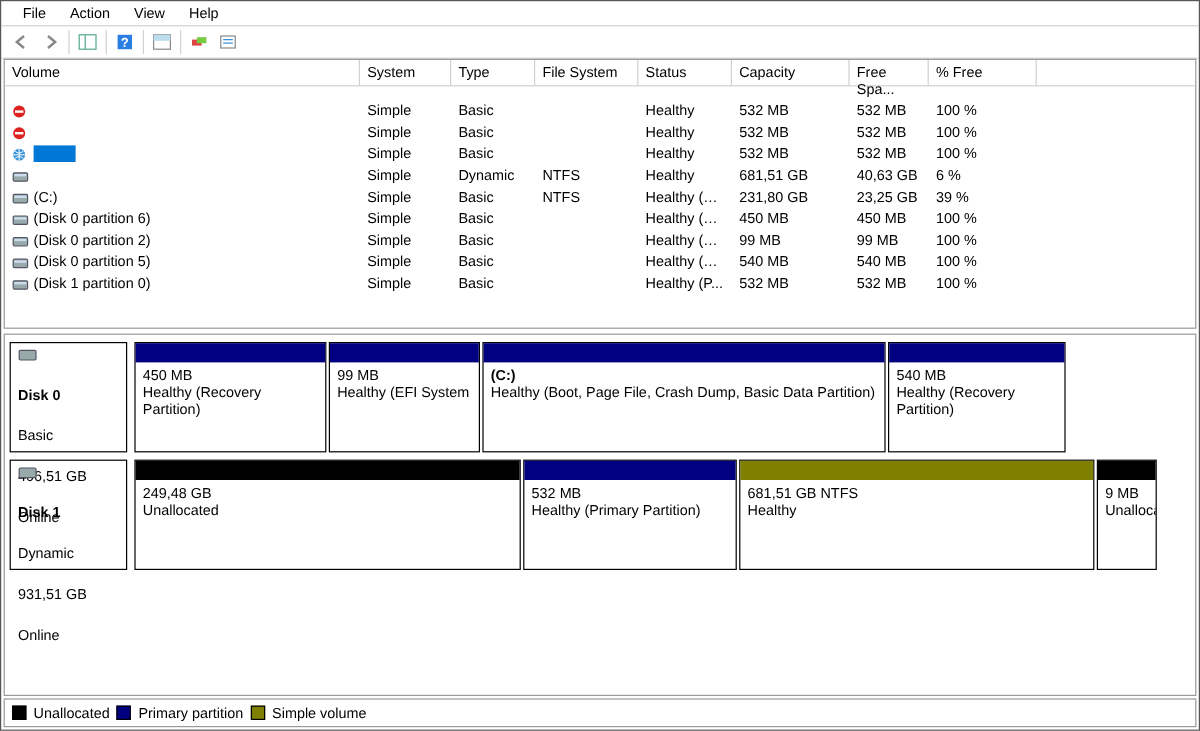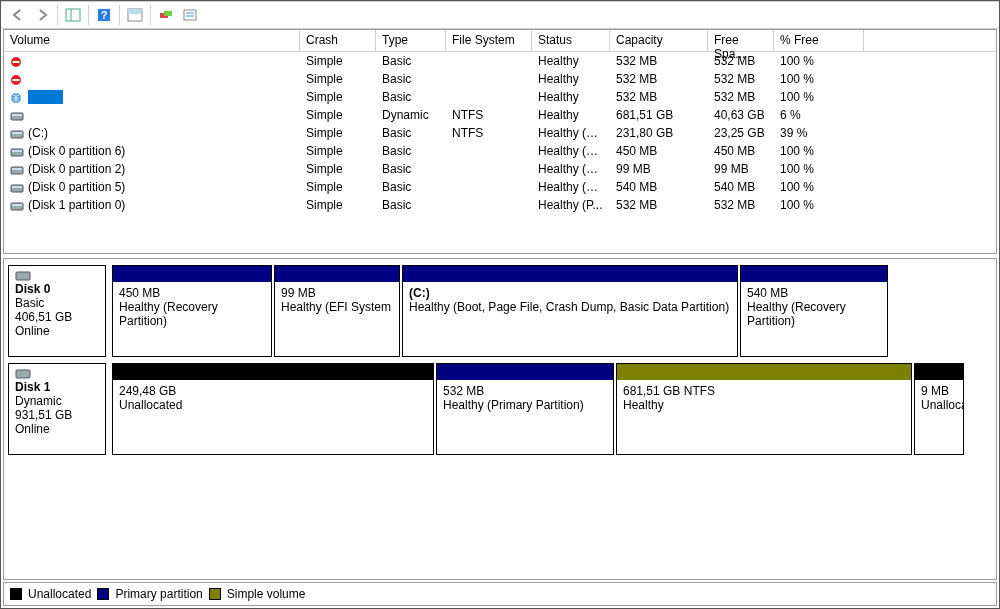--- a/index.html
+++ b/index.html
@@ -18,29 +18,29 @@
 
 .toolbar { height: 28px; border-top: 1px solid #d0d0d0; border-bottom: 1px solid #d0d0d0; display: flex; align-items: center; padding: 0 6px; gap: 2px; }
 .toolbar .tb-btn { width: 22px; height: 22px; display:flex; align-items:center; justify-content:center; border:1px solid transparent;}
 .toolbar .sep { width: 1px; height: 20px; background:#d0d0d0; margin: 0 2px;}
 
 .content { flex:1; display:flex; flex-direction:column; min-height:0;}
 
 .list-pane { border:1px solid #999; margin:2px; margin-top:0; height: 225px; overflow:hidden; position:relative;}
 .list-header { display:flex; border-bottom:1px solid #d0d0d0; height:22px; background:#fff;}
 .list-header .col { padding:3px 6px; border-right:1px solid #d0d0d0; font-size:12px; position:relative;}
-.list-body { overflow:auto; height:calc(100% - 22px);}
+.list-body { overflow:auto; height:calc(100% - 22px);margin-top:11px;}
 .list-row { display:flex; height:18px; align-items:center;}
 .list-row .cell { padding:0 6px; overflow:hidden; white-space:nowrap; text-overflow:ellipsis; font-size:12px;}
 .list-row.selected .vol-name-wrap .sel { background:#0078d7; color:#fff; padding:0 1px;}
 .vol-icon { width:14px; height:12px; display:inline-block; vertical-align:middle; margin-right:4px;}
 
 .graphical-pane { flex:1; border:1px solid #999; margin:2px; overflow:auto; padding:6px 4px 2px 4px; display:flex; flex-direction:column; gap:6px;}
 .disk-row { display:flex; height:92px;}
-.disk-label-box { width:98px; border:1px solid #000; padding:4px 6px; font-size:12px; display:flex; flex-direction:column;}
+.disk-label-box { width:98px; border:1px solid #000; padding:4px 6px; font-size:12px; display:flex; flex-direction:column;gap:20px;}
 .disk-label-box .dname { font-weight:bold;}
 .disk-parts { flex:1; display:flex; gap:2px; margin-left:6px;}
 .part { border:1px solid #000; display:flex; flex-direction:column; min-width:0;}
 .part .stripe { height:16px; }
 .part .body { flex:1; padding:4px 6px; font-size:12px; overflow:hidden;}
 .stripe.primary{ background:#000080;}
 .stripe.simple { background:#808000;}
 .stripe.unalloc{ background:#000;}
 .part .ptitle{font-weight:bold;}
 
@@ -51,20 +51,26 @@
 .legend-sq.simple{background:#808000;}
 
 .disk-mini-icon{width:16px;height:12px;display:inline-block;vertical-align:middle; margin-right:2px;}
 </style>
 </head>
 <body>
 
 <div class="window">
 
 
+  <div class="menubar">
+    <span class="menu-item">File</span>
+    <span class="menu-item">Action</span>
+    <span class="menu-item">View</span>
+    <span class="menu-item">Help</span>
+  </div>
 
   <div class="toolbar">
     <div class="tb-btn">
         <svg width="14" height="14">
           <path d="M9 2 L3 7 L9 12" fill="none" stroke="#888" stroke-width="2"></path>
         </svg>
       </div>
     <div class="tb-btn">
         <svg width="14" height="14">
           <path d="M5 2 L11 7 L5 12" fill="none" stroke="#888" stroke-width="2"></path>
@@ -105,21 +111,21 @@
           <line x1="4" y1="8" x2="12" y2="8" stroke="#3a93d8"></line>
         </svg>
       </div>
   </div>
 
   <div class="content">
 
     <div class="list-pane">
       <div class="list-header">
         <div class="col" style="width:296px">Volume</div>
-        <div class="col" style="width:76px">Crash</div>
+        <div class="col" style="width:76px">System</div>
         <div class="col" style="width:70px">Type</div>
         <div class="col" style="width:86px">File System</div>
         <div class="col" style="width:78px">Status</div>
         <div class="col" style="width:98px">Capacity</div>
         <div class="col" style="width:66px">Free Spa...</div>
         <div class="col" style="width:90px">% Free</div>
         <div class="col" style="flex:1;border-right:none"></div>
       </div>
       <div class="list-body" id="list-body">
           <div class="list-row">

